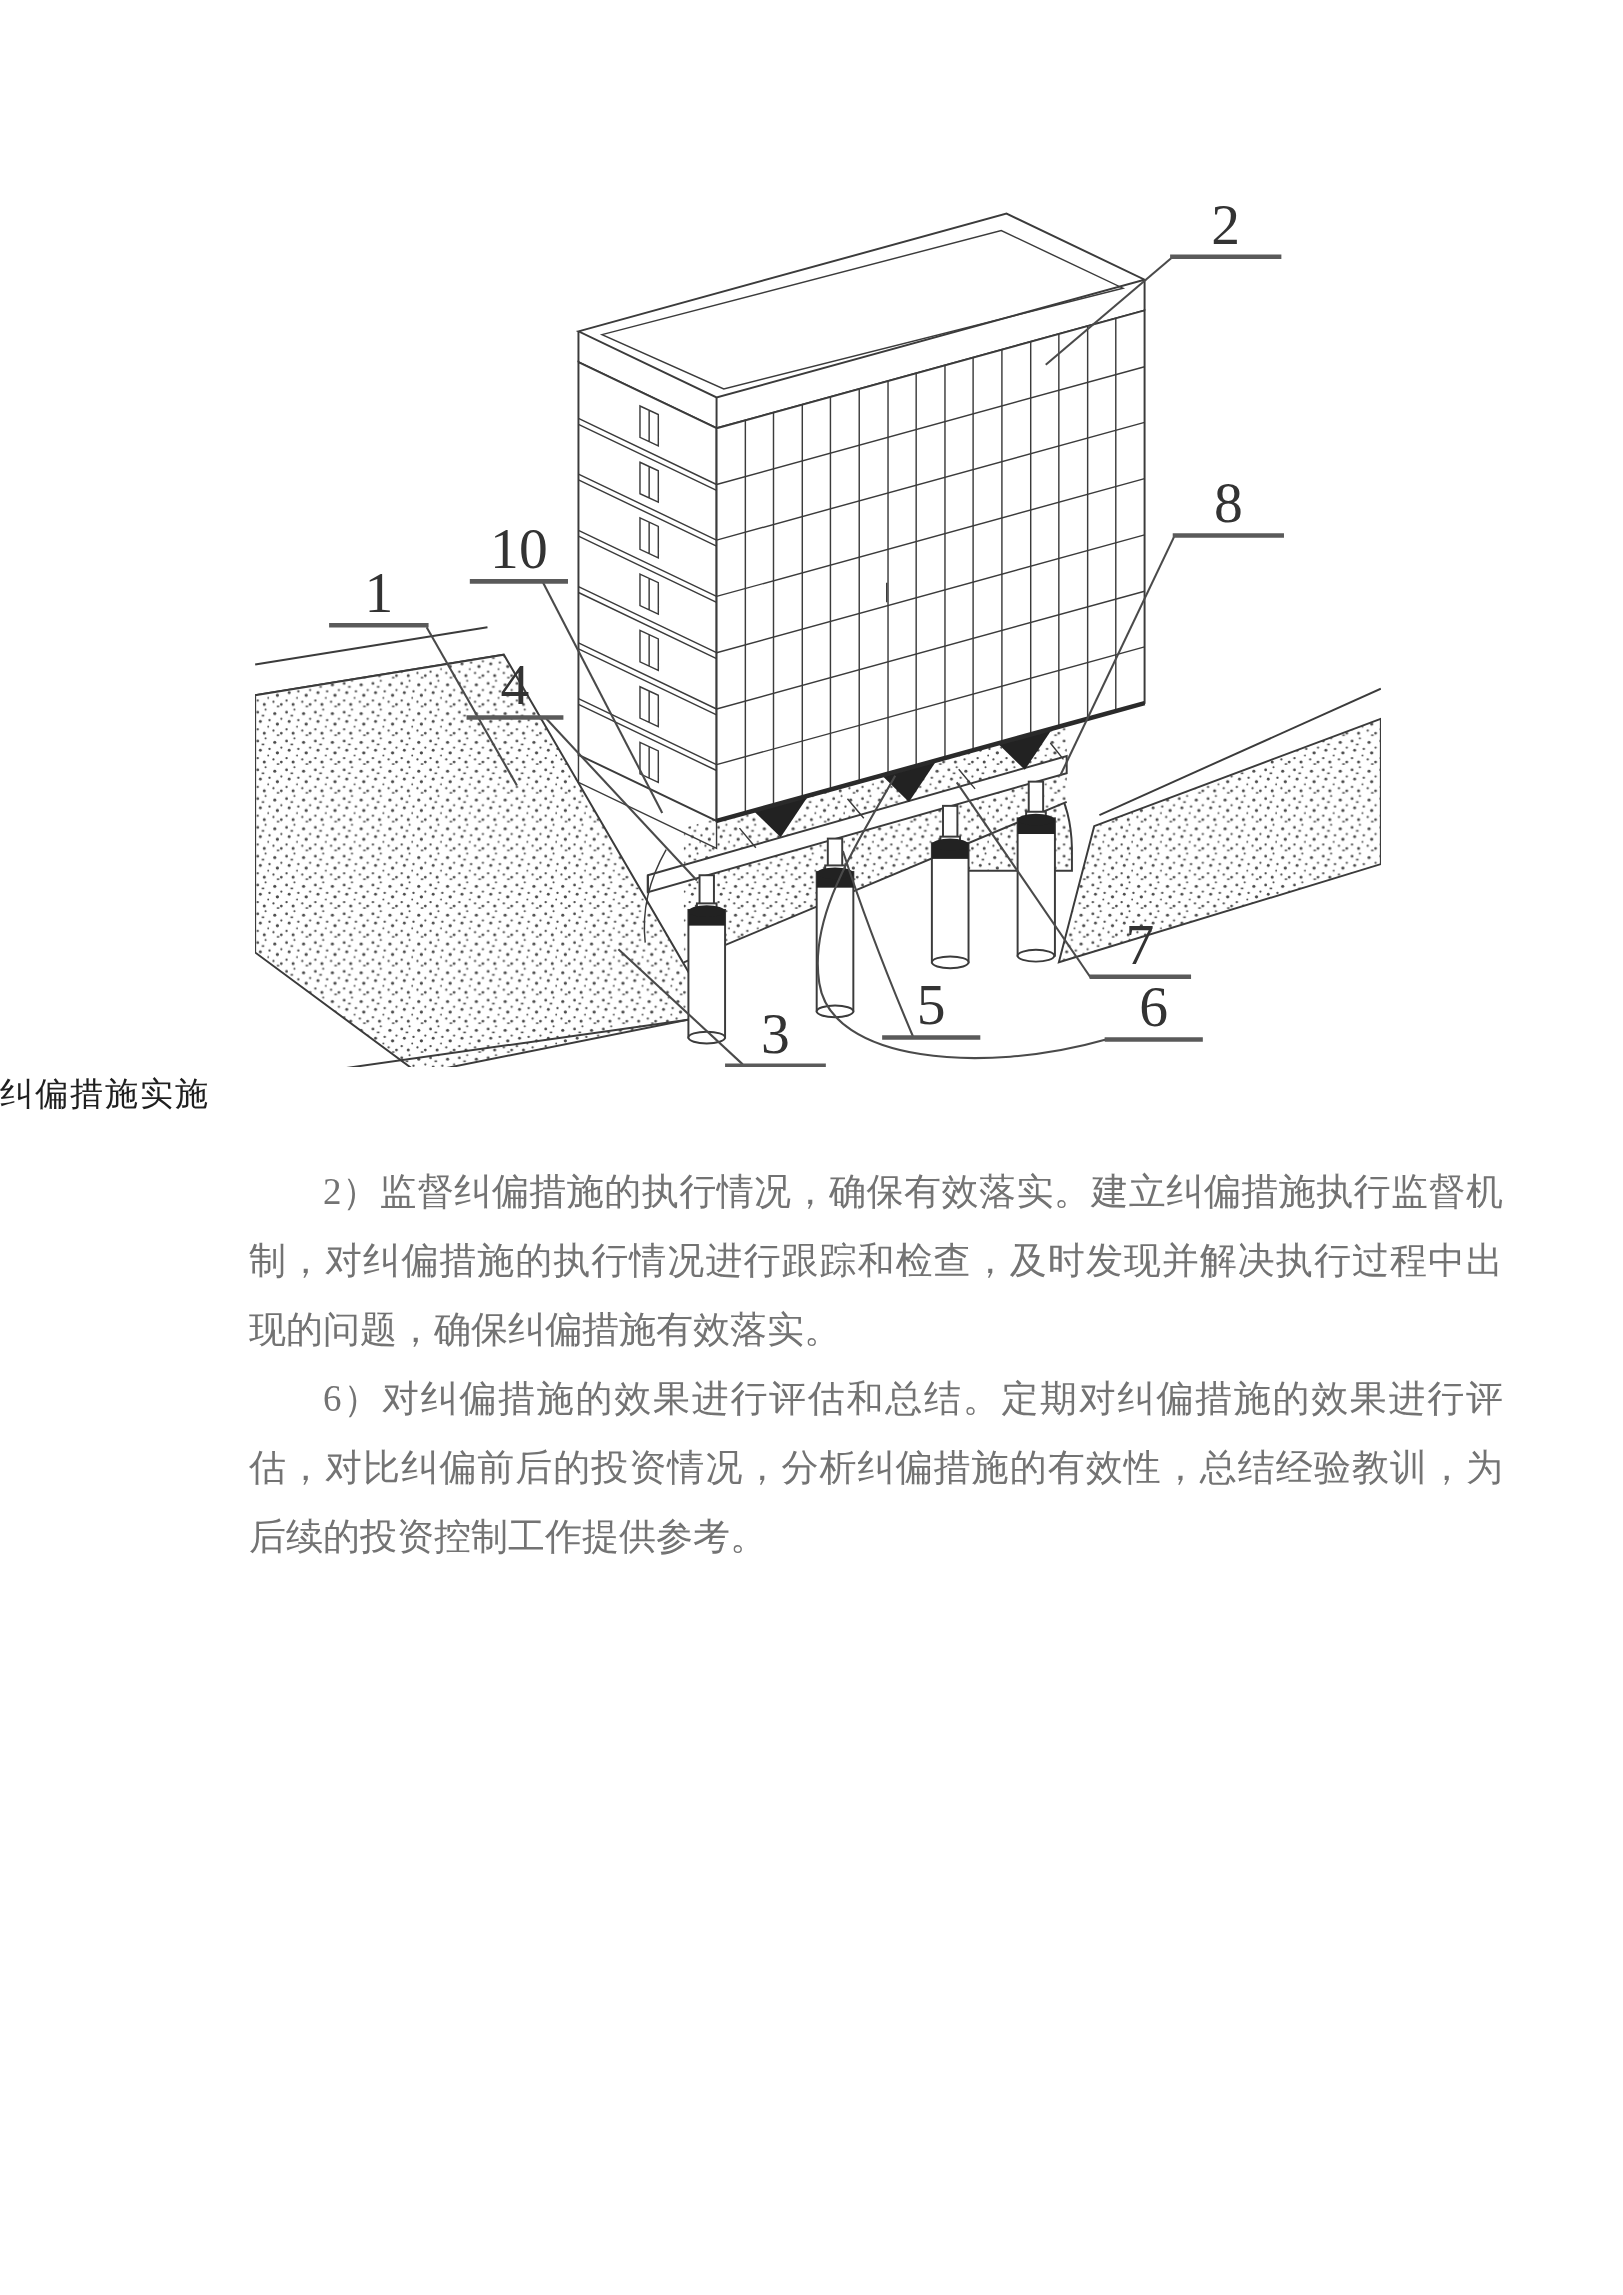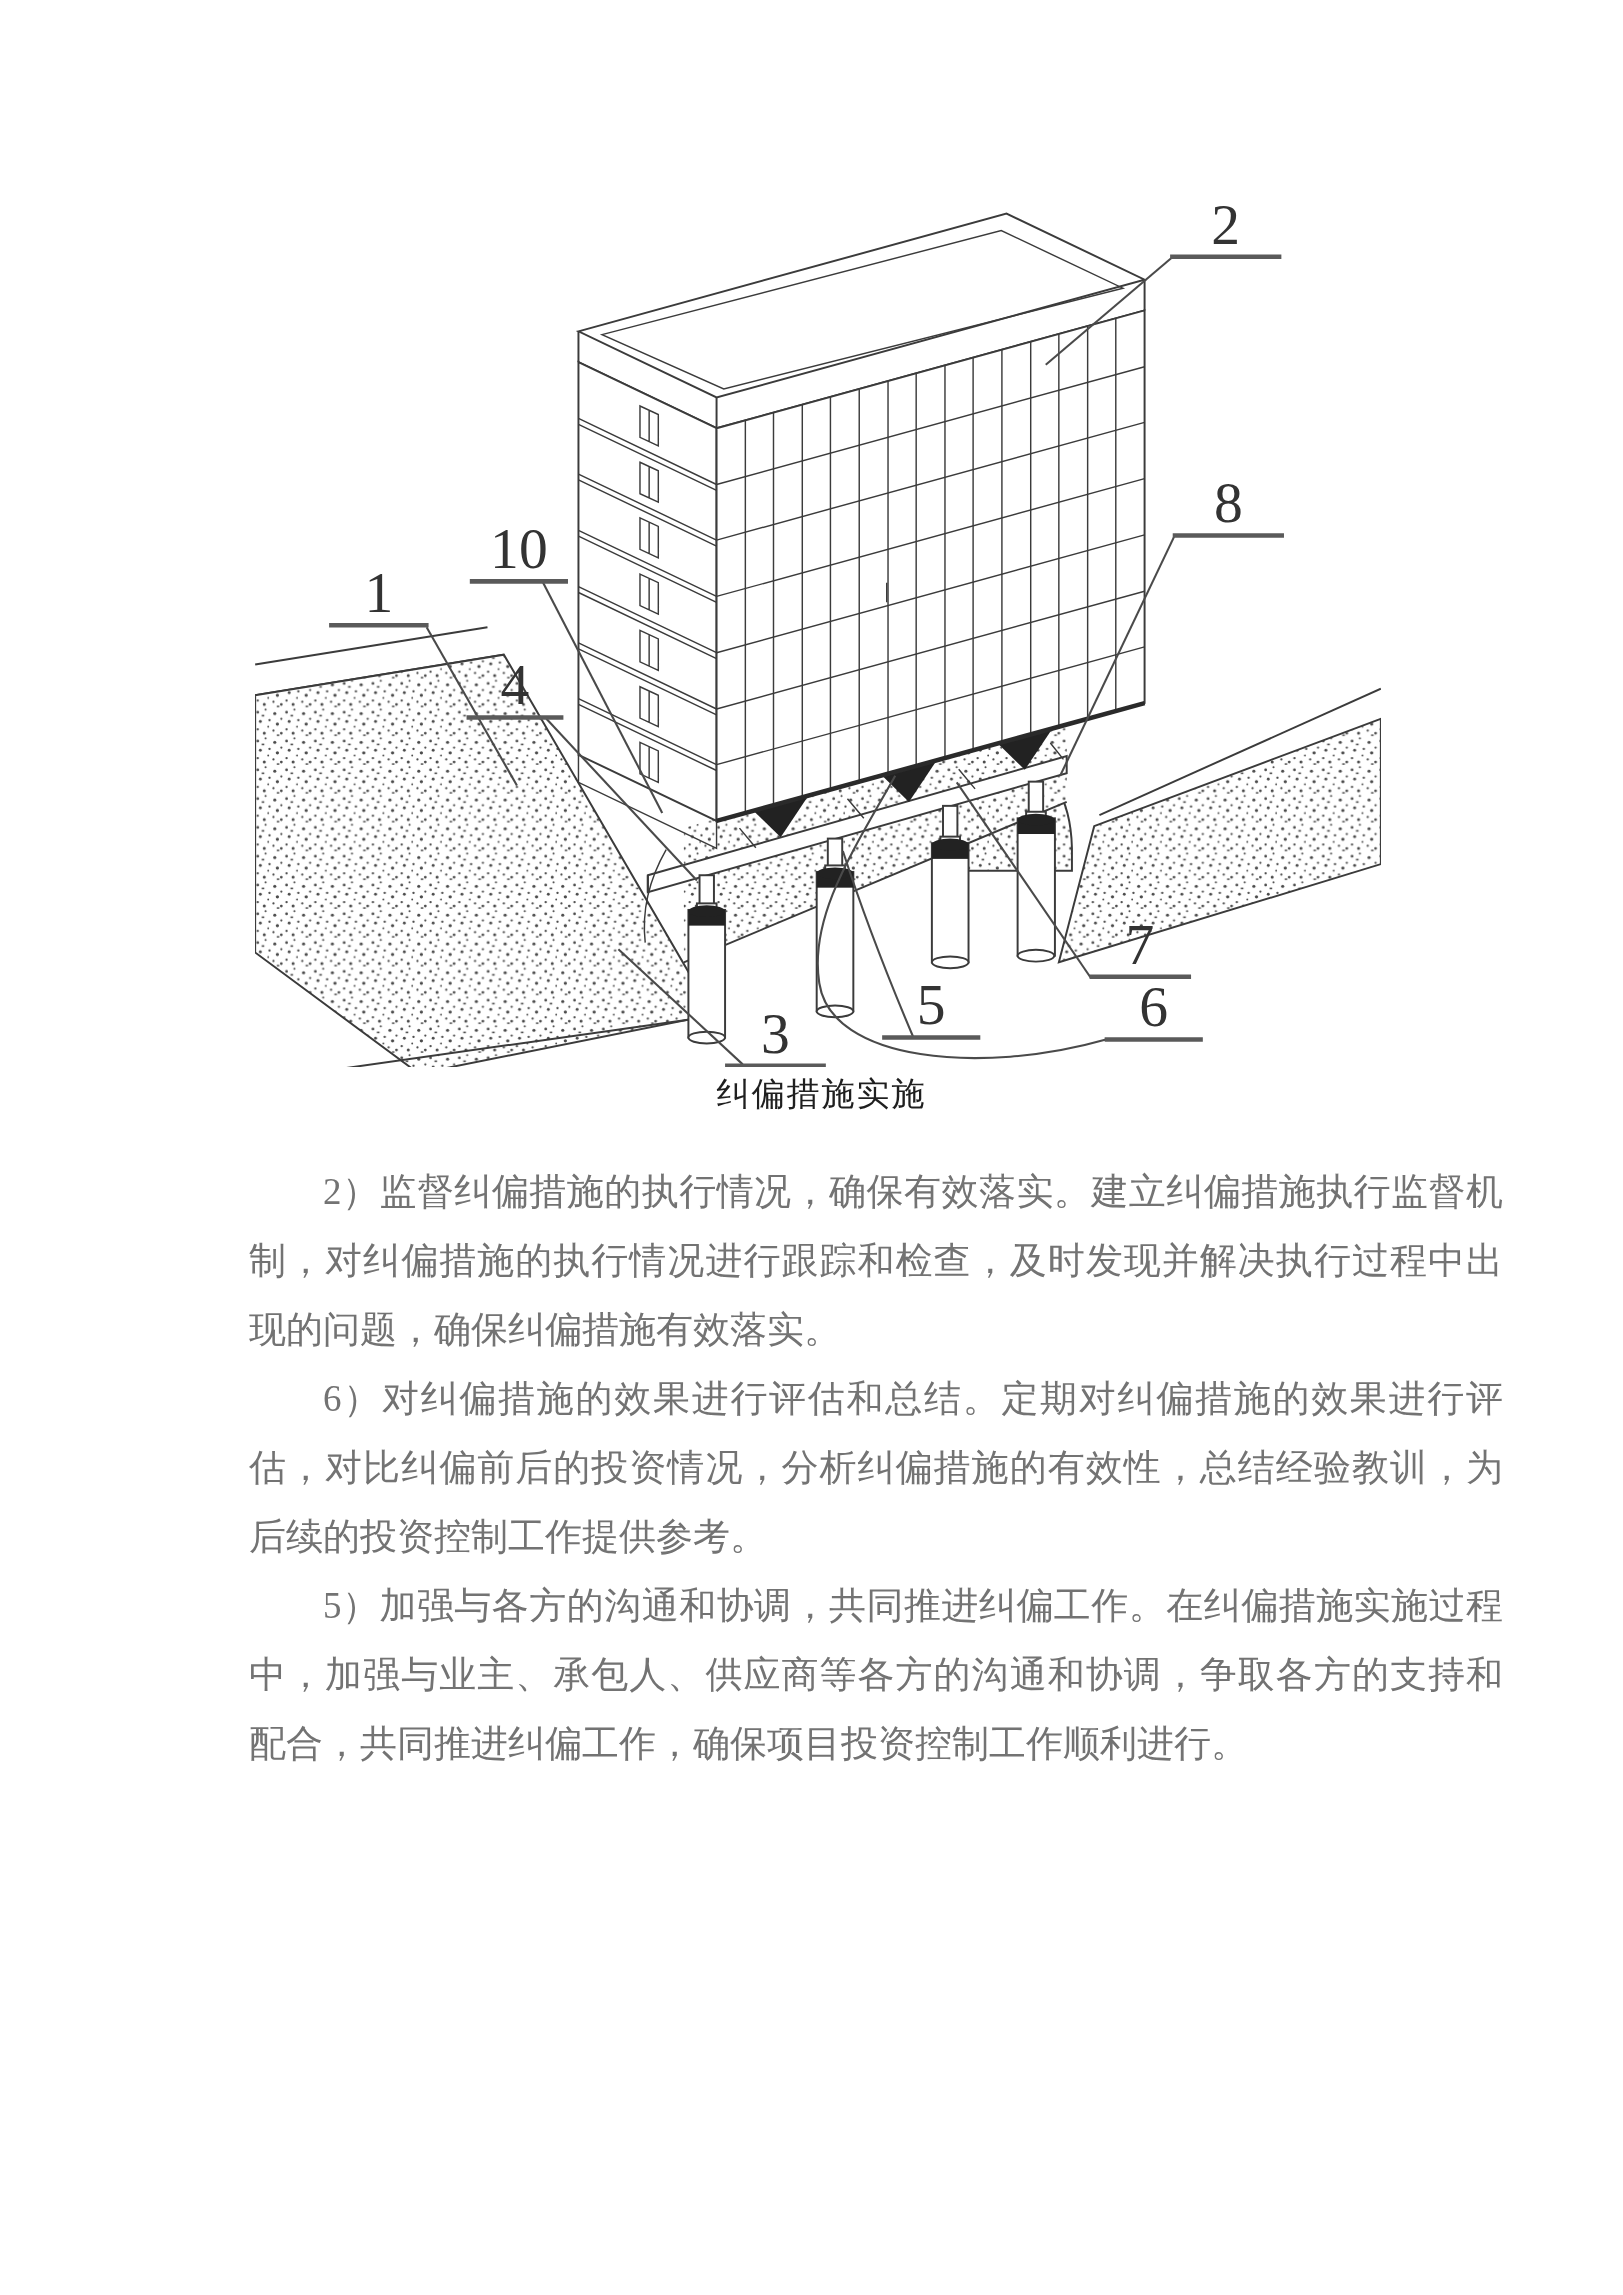--- a/index.html
+++ b/index.html
@@ -14,22 +14,22 @@
   svg .thick{stroke:#2a2a2a;stroke-width:7;fill:none;}
   svg .white{fill:#ffffff;stroke:#3b3b3b;stroke-width:3;}
   svg .dark{fill:#222222;stroke:none;}
   svg .leader{stroke:#4a4a4a;stroke-width:3.2;fill:none;}
   svg .under{stroke:#5a5a5a;stroke-width:7;fill:none;}
   svg text.lbl{
     font-family:"Liberation Serif","DejaVu Serif",serif;
     font-size:88px;fill:#333333;text-anchor:middle;
   }
   .caption{
-    position:absolute;top:1073px;left:0;width:1551px;text-align:center;
-    font-size:33px;line-height:42px;color:#1f1f1f;letter-spacing:2px;margin-left:46px;
+    position:absolute;top:1073px;left:0;width:1551px;
+    font-size:33px;line-height:42px;color:#1f1f1f;letter-spacing:2px;
   }
   .content{position:absolute;left:249px;top:1157px;width:1254px;}
   .content p{
     margin:0;font-size:37px;line-height:69px;text-indent:2em;
     text-align:justify;color:#737373;
   }
 </style>
 </head>
 <body>
 
@@ -210,15 +210,14 @@
       <text class="lbl" x="795" y="1318">3</text>
     </g>
   </svg>
 </div>
 
 <div class="caption">纠偏措施实施</div>
 
 <div class="content">
   <p>2）监督纠偏措施的执行情况，确保有效落实。建立纠偏措施执行监督机制，对纠偏措施的执行情况进行跟踪和检查，及时发现并解决执行过程中出现的问题，确保纠偏措施有效落实。</p>
   <p>6）对纠偏措施的效果进行评估和总结。定期对纠偏措施的效果进行评估，对比纠偏前后的投资情况，分析纠偏措施的有效性，总结经验教训，为后续的投资控制工作提供参考。</p>
-  <p>5）加强与各方的沟通和协调，共同推进纠偏工作。在纠偏措施实施过程中，加强与业主、承包人、供应商等各方的沟通和协调，争取各方的支持和配合，共同推进纠偏工作，确保项目投资控制工作顺利进行。</p>
 </div>
 
 
 </body></html>

